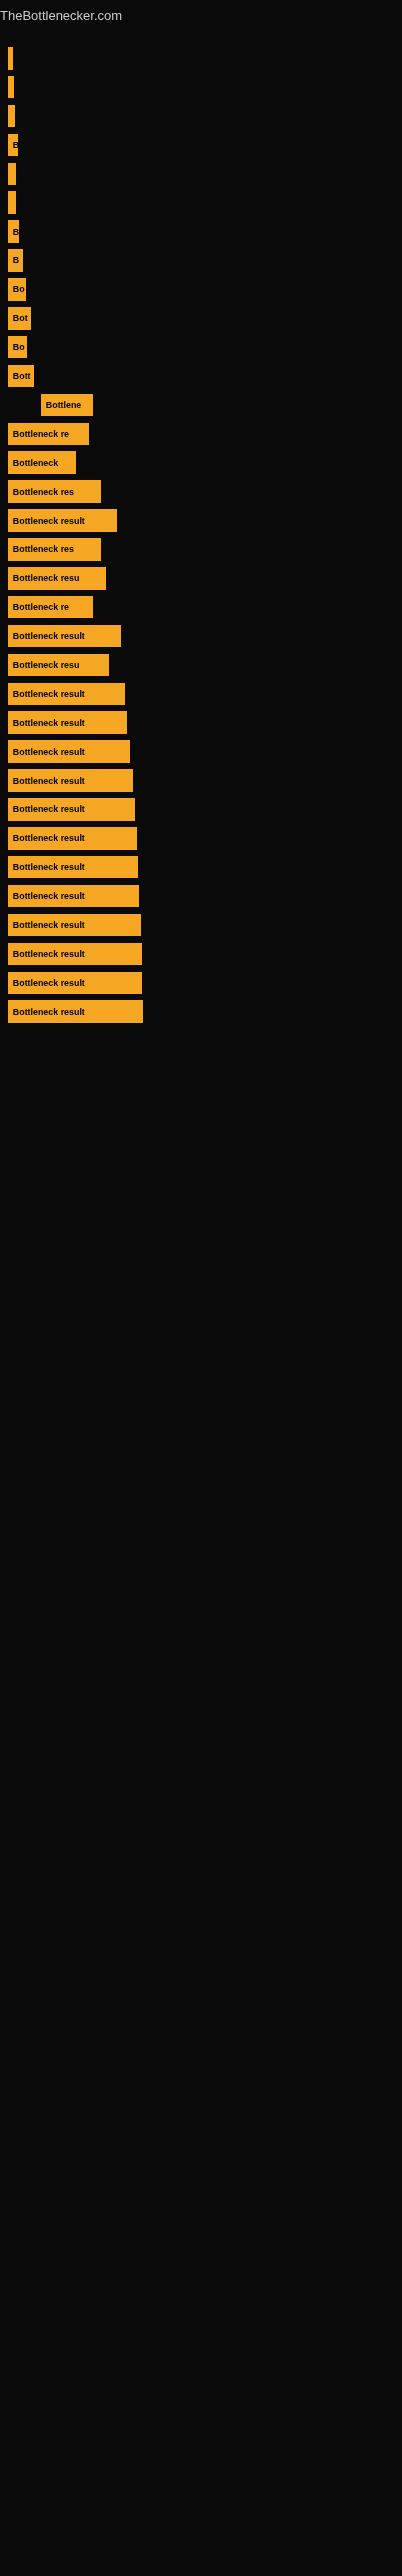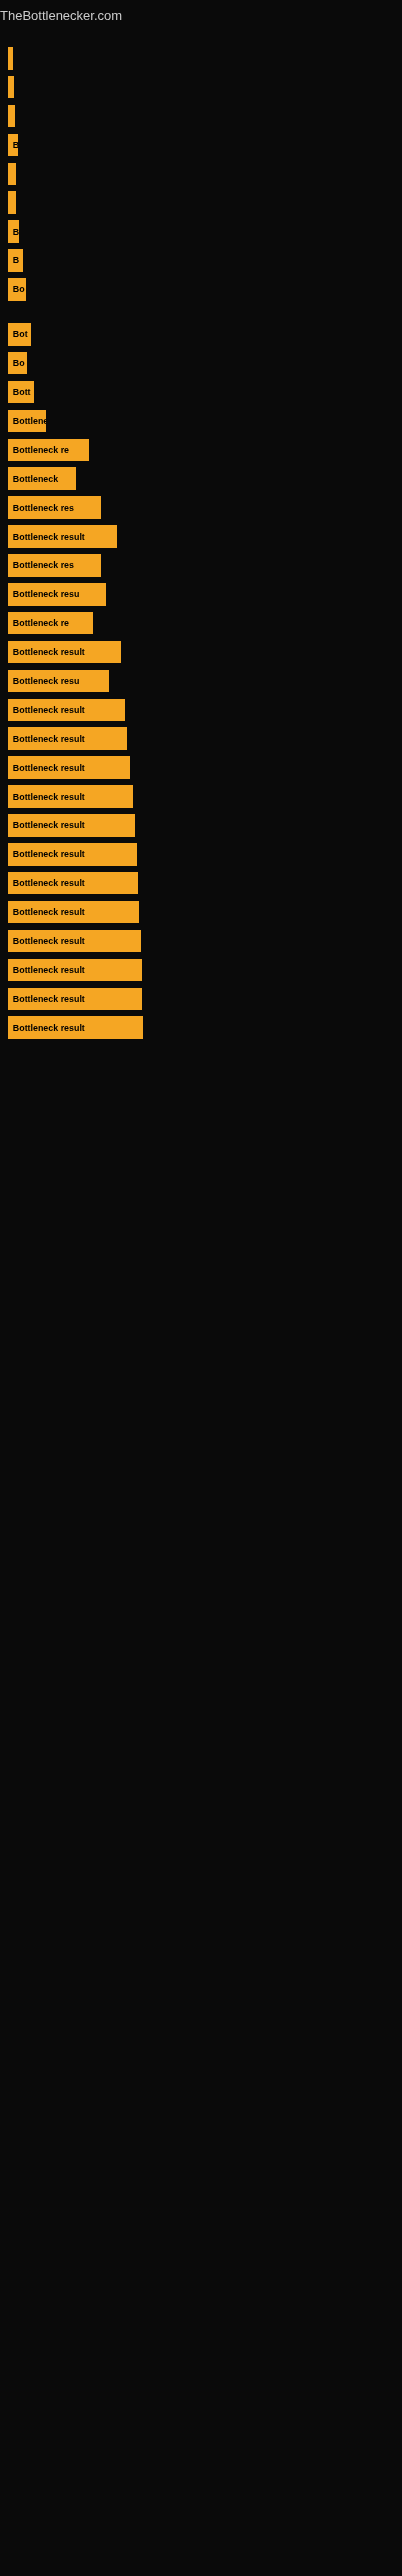--- a/index.html
+++ b/index.html
@@ -73,30 +73,30 @@
     <div class="bar-row">
       <div class="bar" style="width: 11.3px;">B</div>
     </div>
     <div class="bar-row">
       <div class="bar" style="width: 14.5px;">B</div>
     </div>
     <div class="bar-row">
       <div class="bar" style="width: 17.7px;">Bo</div>
     </div>
     <div class="bar-row">
-      <div class="bar" style="width: 22.5px; margin-top: 16px;">Bot</div>
+      <div class="bar" style="width: 22.5px;">Bot</div>
     </div>
     <div class="bar-row">
       <div class="bar" style="width: 19.3px;">Bo</div>
     </div>
     <div class="bar-row">
       <div class="bar" style="width: 26px;">Bott</div>
     </div>
     <div class="bar-row">
-      <div class="bar" style="width: 38px;">Bottlene</div>
+      <div class="bar" style="width: 52px; margin-left: 33px;">Bottlene</div>
     </div>
     <div class="bar-row">
       <div class="bar" style="width: 81px;">Bottleneck re</div>
     </div>
     <div class="bar-row">
       <div class="bar" style="width: 68px;">Bottleneck</div>
     </div>
     <div class="bar-row">
       <div class="bar" style="width: 93px;">Bottleneck res</div>
     </div>

